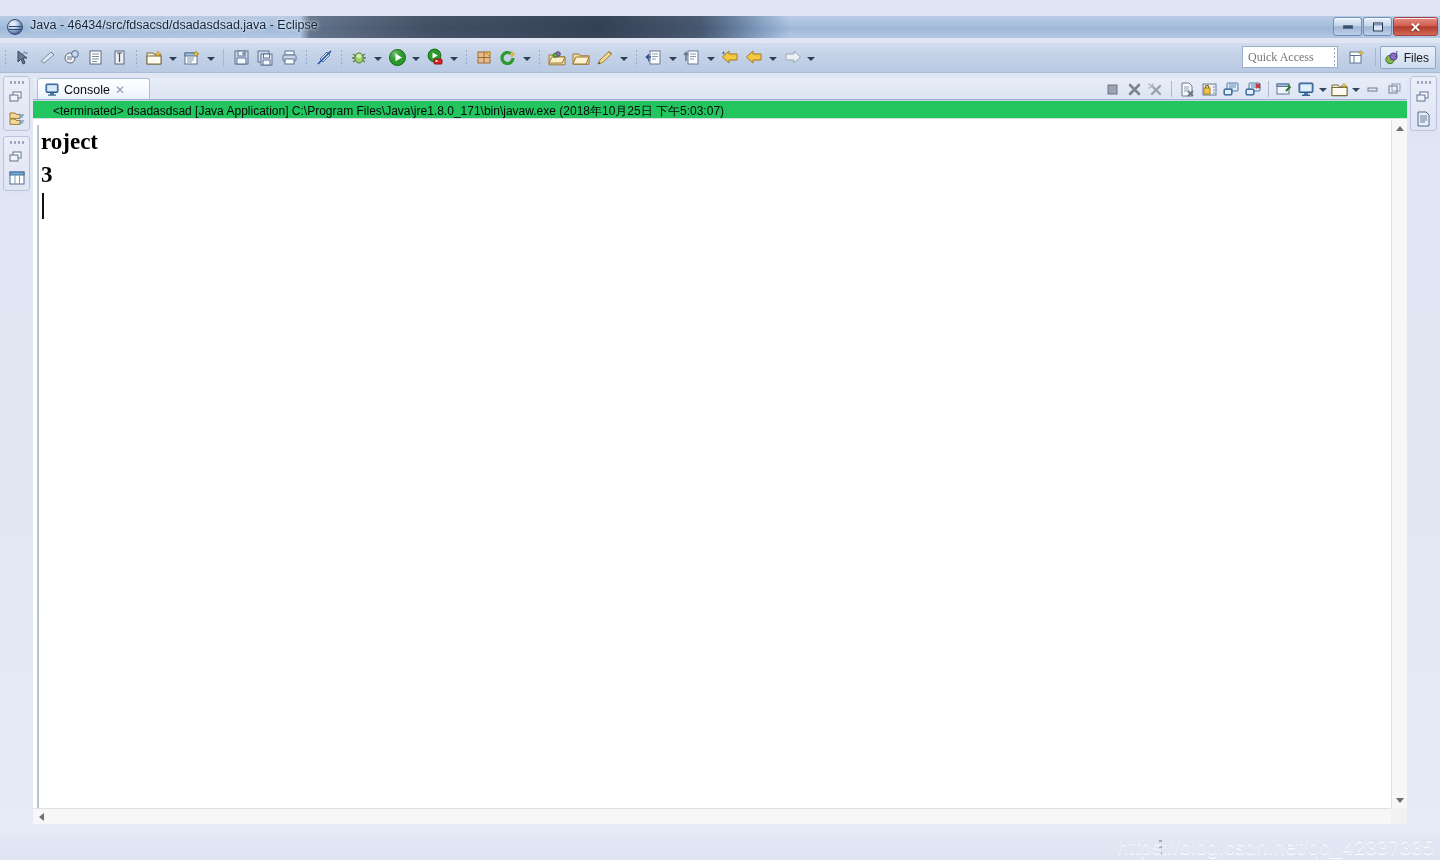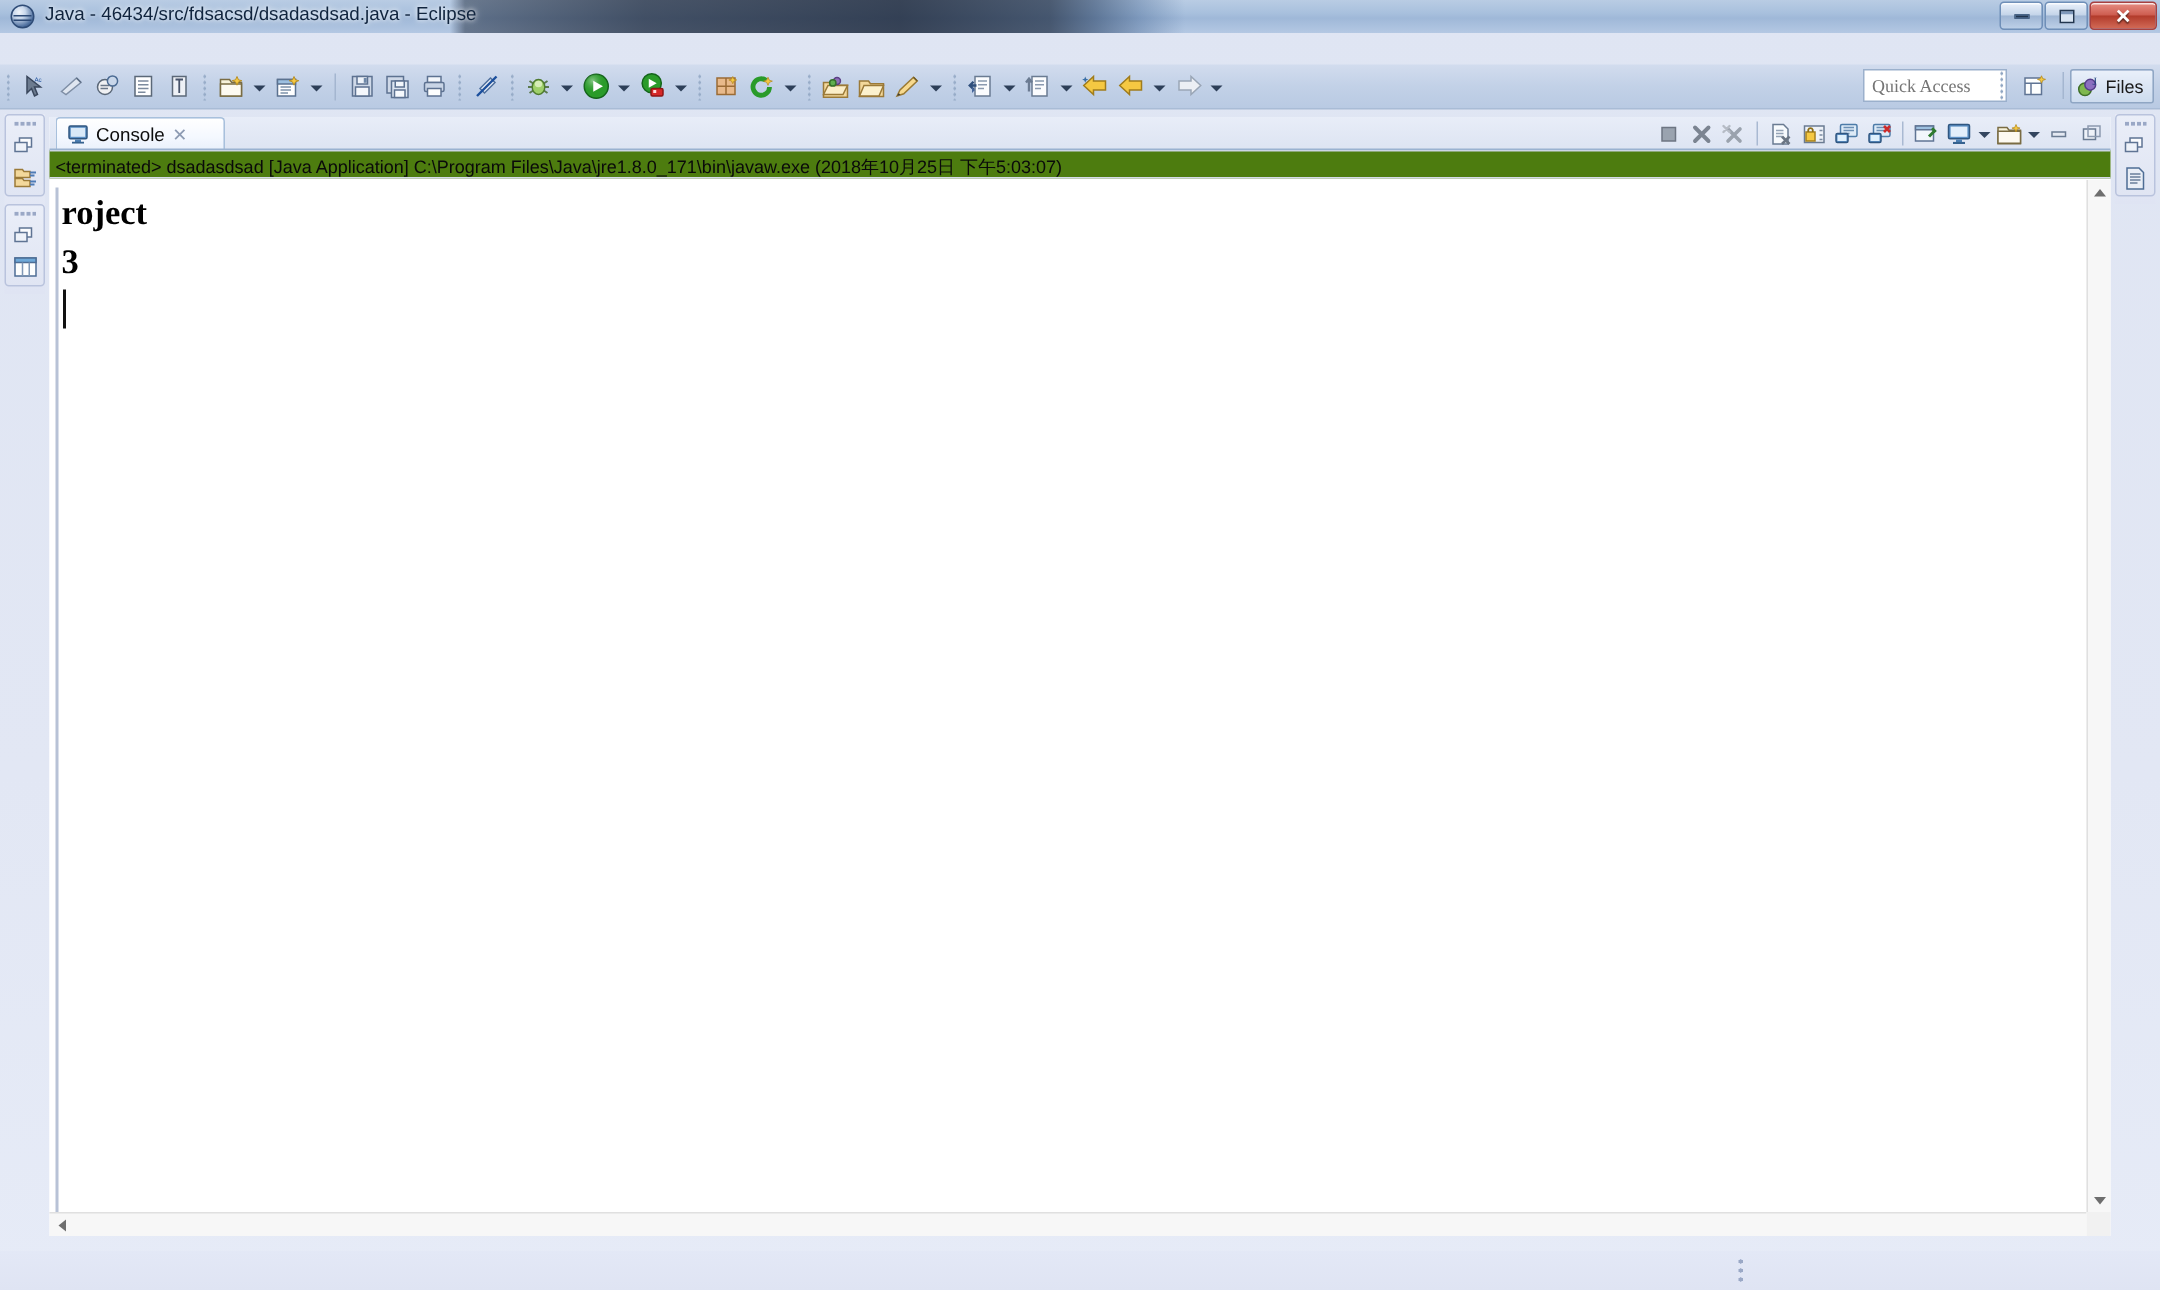--- a/index.html
+++ b/index.html
@@ -10,21 +10,21 @@
     background: #e4e9f5;
   }
   #app {
     position: relative;
     width: 1440px; height: 860px;
     background: linear-gradient(#dfe5f3, #e2e7f4 60%, #e6ebf7);
   }
 
   
   .titlebar {
-    position: absolute; left: 0; top: 0; width: 1440px; height: 22px;
+    position: absolute; left: 0; top: 16px; width: 1440px; height: 22px;
     background: linear-gradient(#b9cce4 0%, #a8c0dd 40%, #9fb8d8 55%, #b4c8e3 100%);
     overflow: hidden;
   }
   .tb-glasslayer {
     position: absolute; left: 0; top: 0; width: 1440px; height: 22px;
     background: linear-gradient(90deg,
        rgba(160,185,216,.0) 0px,
        rgba(160,185,216,.0) 300px,
        rgba(40,52,72,.55) 310px,
        rgba(28,38,56,.72) 430px,
@@ -179,23 +179,23 @@
   .varr { width: 11px; height: 20px; position: relative; }
   .varr::after {
     content: ""; position: absolute; left: 2px; top: 9px;
     border-left: 4px solid transparent; border-right: 4px solid transparent;
     border-top: 4px solid #34465f;
   }
 
   .cline {
     position: relative; height: 19px;
     border-top: 1px solid #ccd4e4; border-bottom: 1px solid #d5dbe8;
-    background: #4d7c0f;
+    background: #22c55e;
     font-size: 12px; color: #0a0a0a;
-    padding: 2px 0 0 4px; white-space: nowrap; overflow: hidden;
+    padding: 2px 0 0 20px; white-space: nowrap; overflow: hidden;
   }
   .cbody {
     position: absolute; left: 0; top: 42px; right: 16px; bottom: 16px;
     background: #fff; overflow: hidden;
   }
   .cbar {
     position: absolute; left: 4px; top: 5px; width: 2px; bottom: 0;
     background: #b8c2d6;
   }
   .cout {
@@ -674,15 +674,16 @@
     <div class="hscroll">
       <div class="sc-arrow" style="left:0">
           <span class="tri left"></span>
         </div>
     </div>
     <div class="vcorner"></div>
   </div>
 
   <div class="statusbar">
     <div class="status-dots"></div>
+    <div class="watermark">https://blog.csdn.net/qq_42337335</div>
   </div>
 
 </div>
 
 </body></html>

